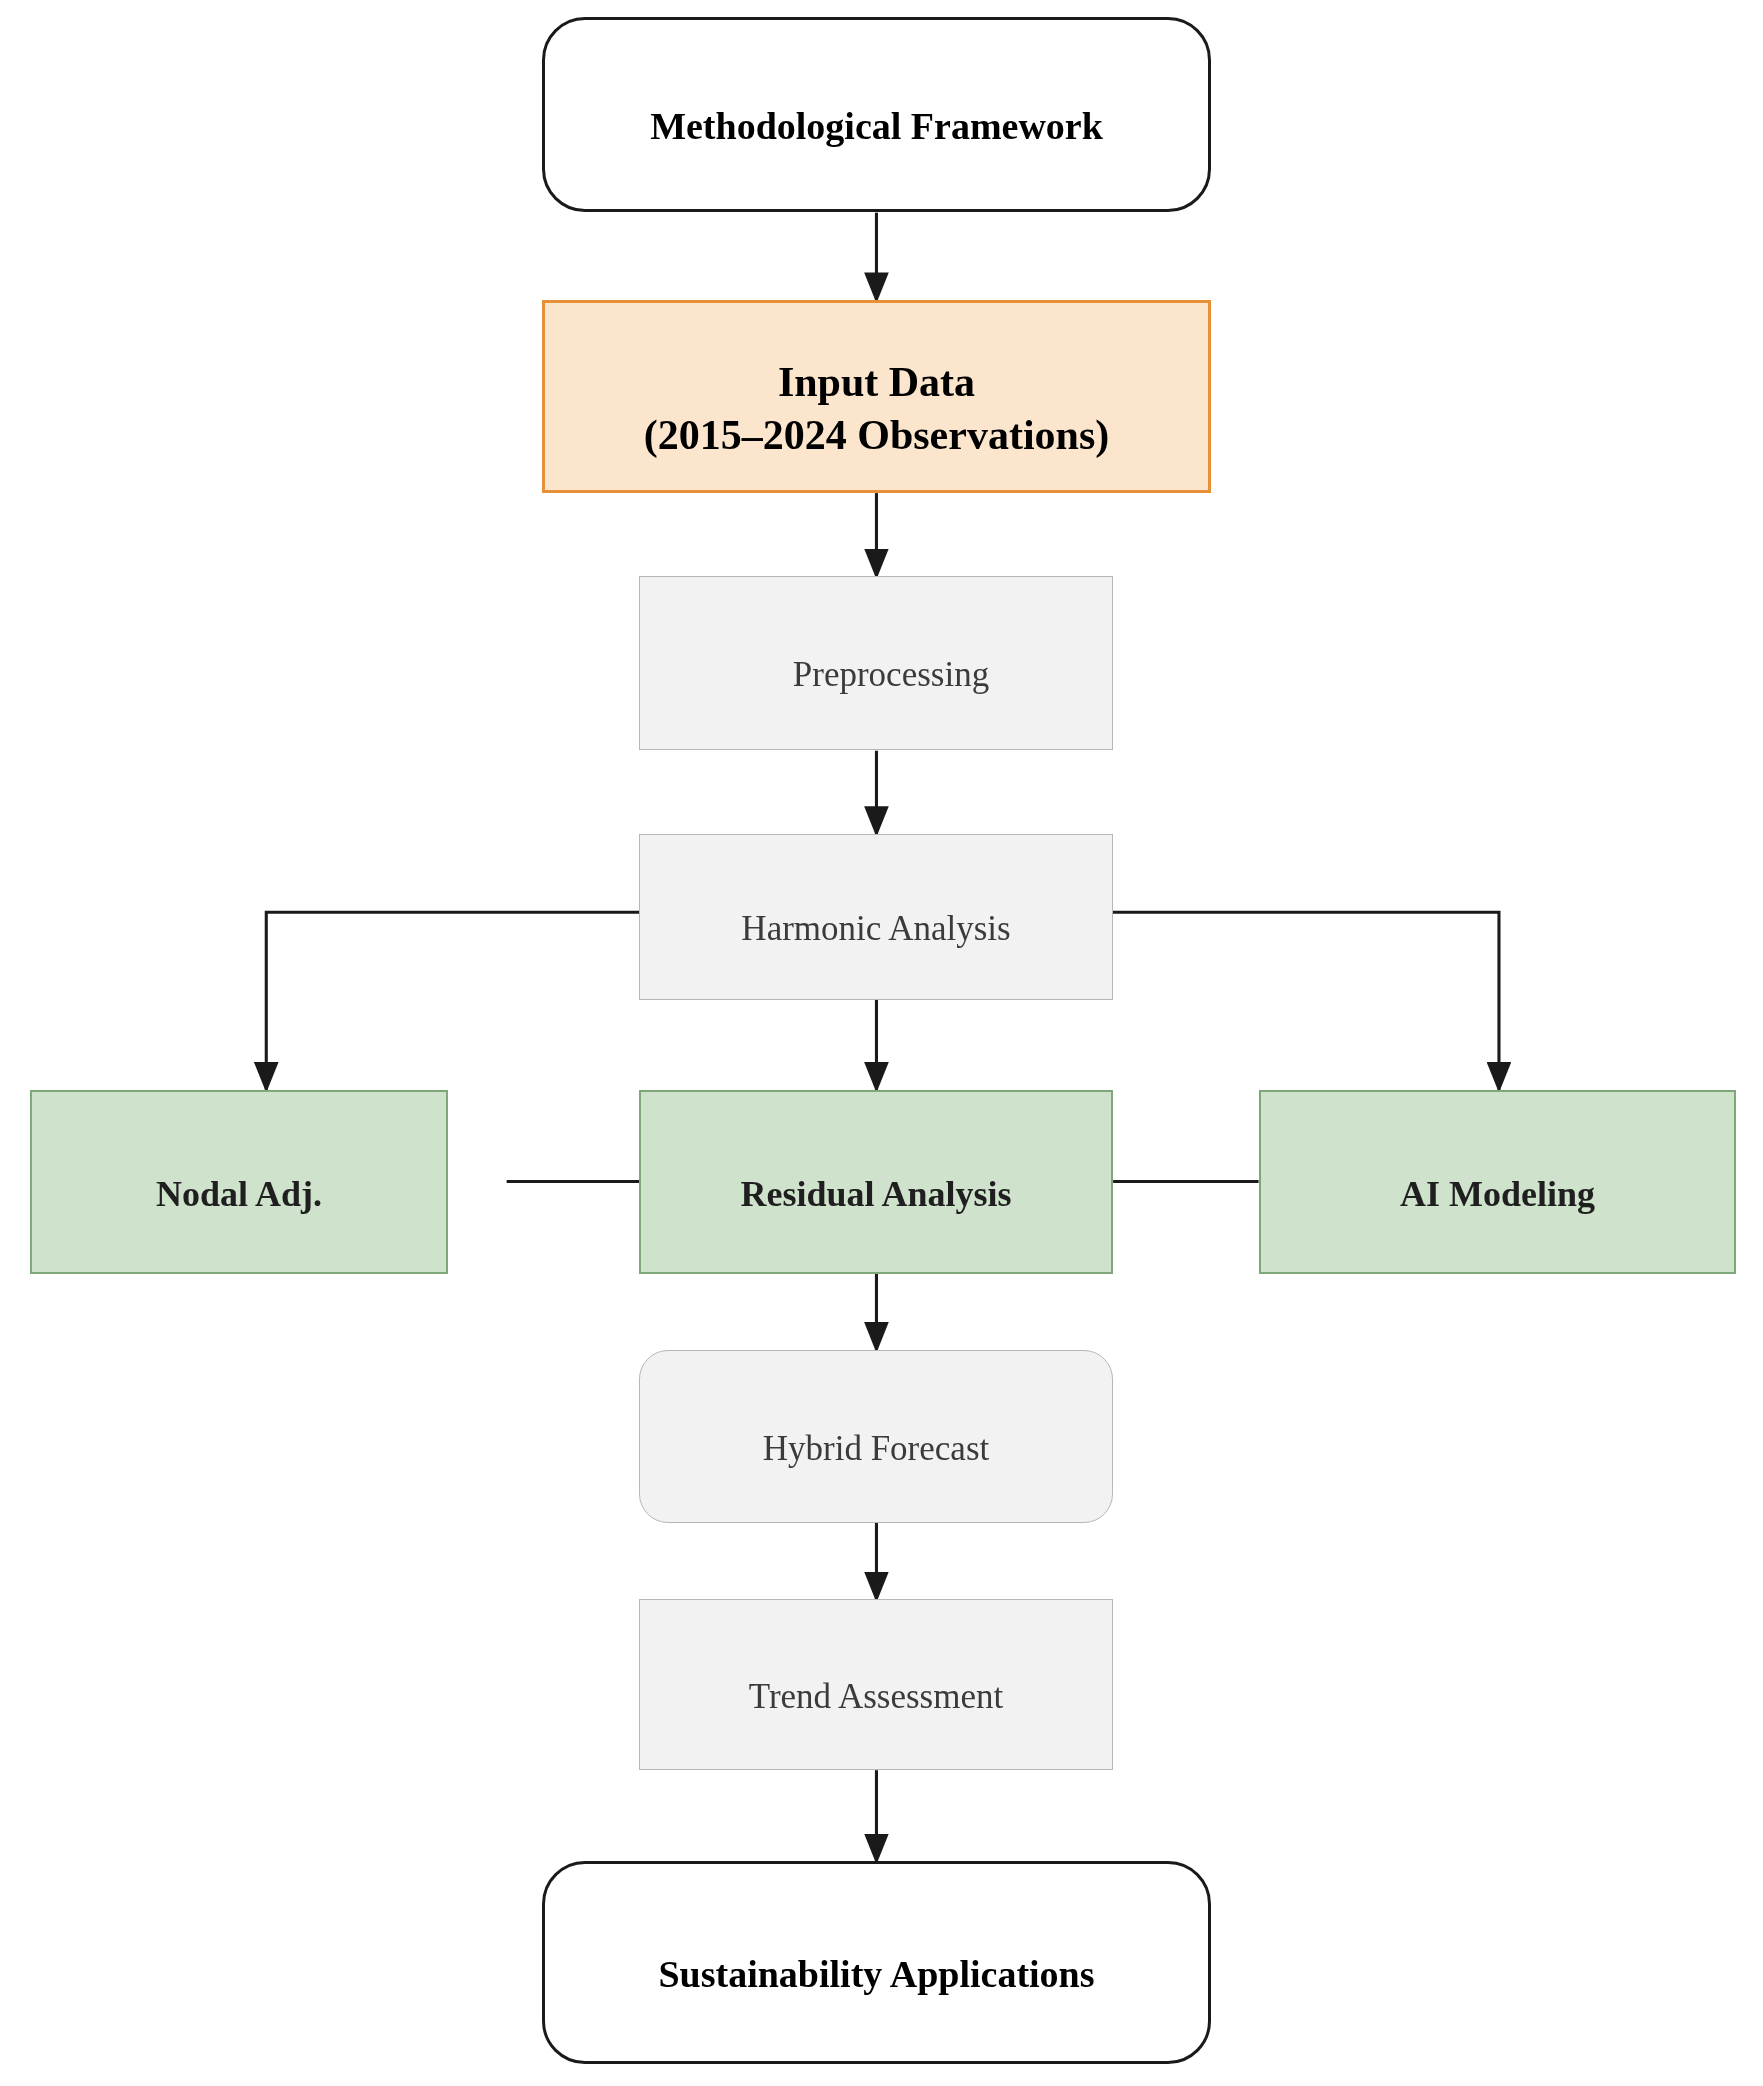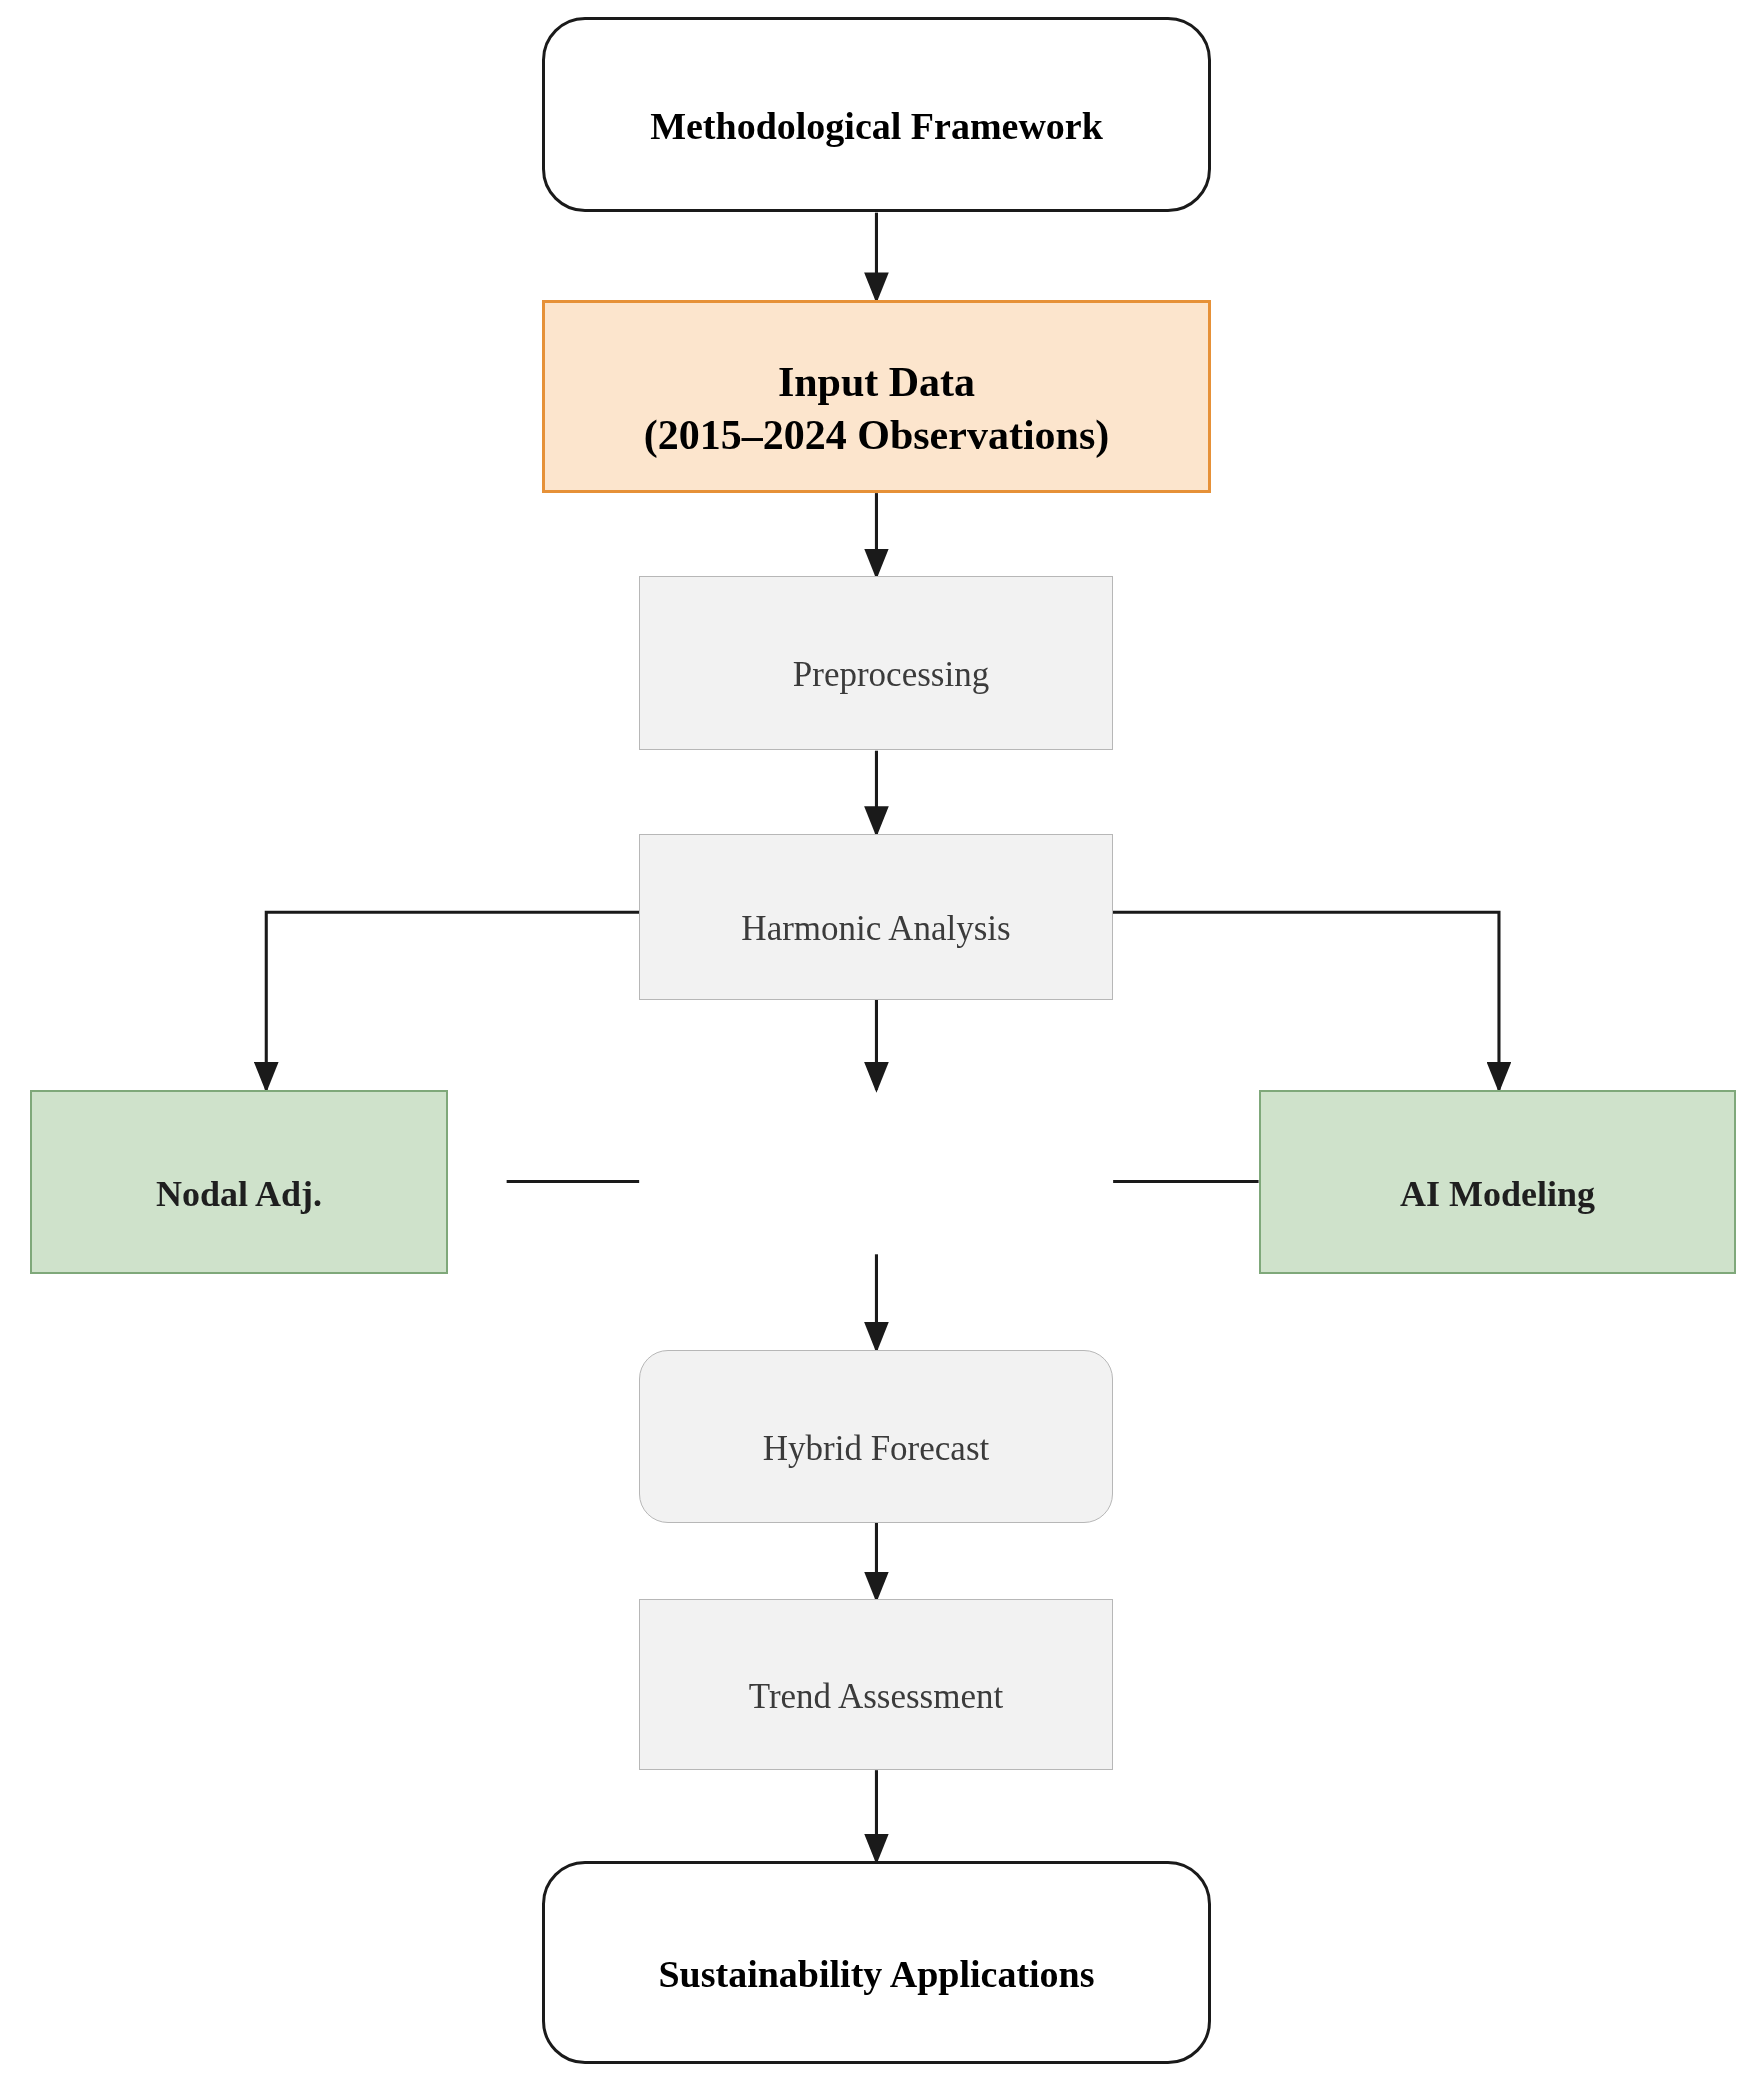--- a/index.html
+++ b/index.html
@@ -125,20 +125,23 @@
   </div>
 
   <div class="node process" style="left:639px; top:834px; width:474px; height:166px;">
     <span class="label">Harmonic Analysis</span>
   </div>
 
   <div class="node track" style="left:30px; top:1090px; width:418px; height:184px;">
     <span class="label">Nodal Adj.</span>
   </div>
 
+  <div class="node track" style="left:639px; top:1090px; width:474px; height:184px;">
+    <span class="label">Residual Analysis</span>
+  </div>
 
   <div class="node track" style="left:1259px; top:1090px; width:477px; height:184px;">
     <span class="label">AI Modeling</span>
   </div>
 
   <div class="node process" style="left:639px; top:1350px; width:474px; height:173px;border-radius:29px;">
     <span class="label">Hybrid Forecast</span>
   </div>
 
   <div class="node process" style="left:639px; top:1599px; width:474px; height:171px;">

